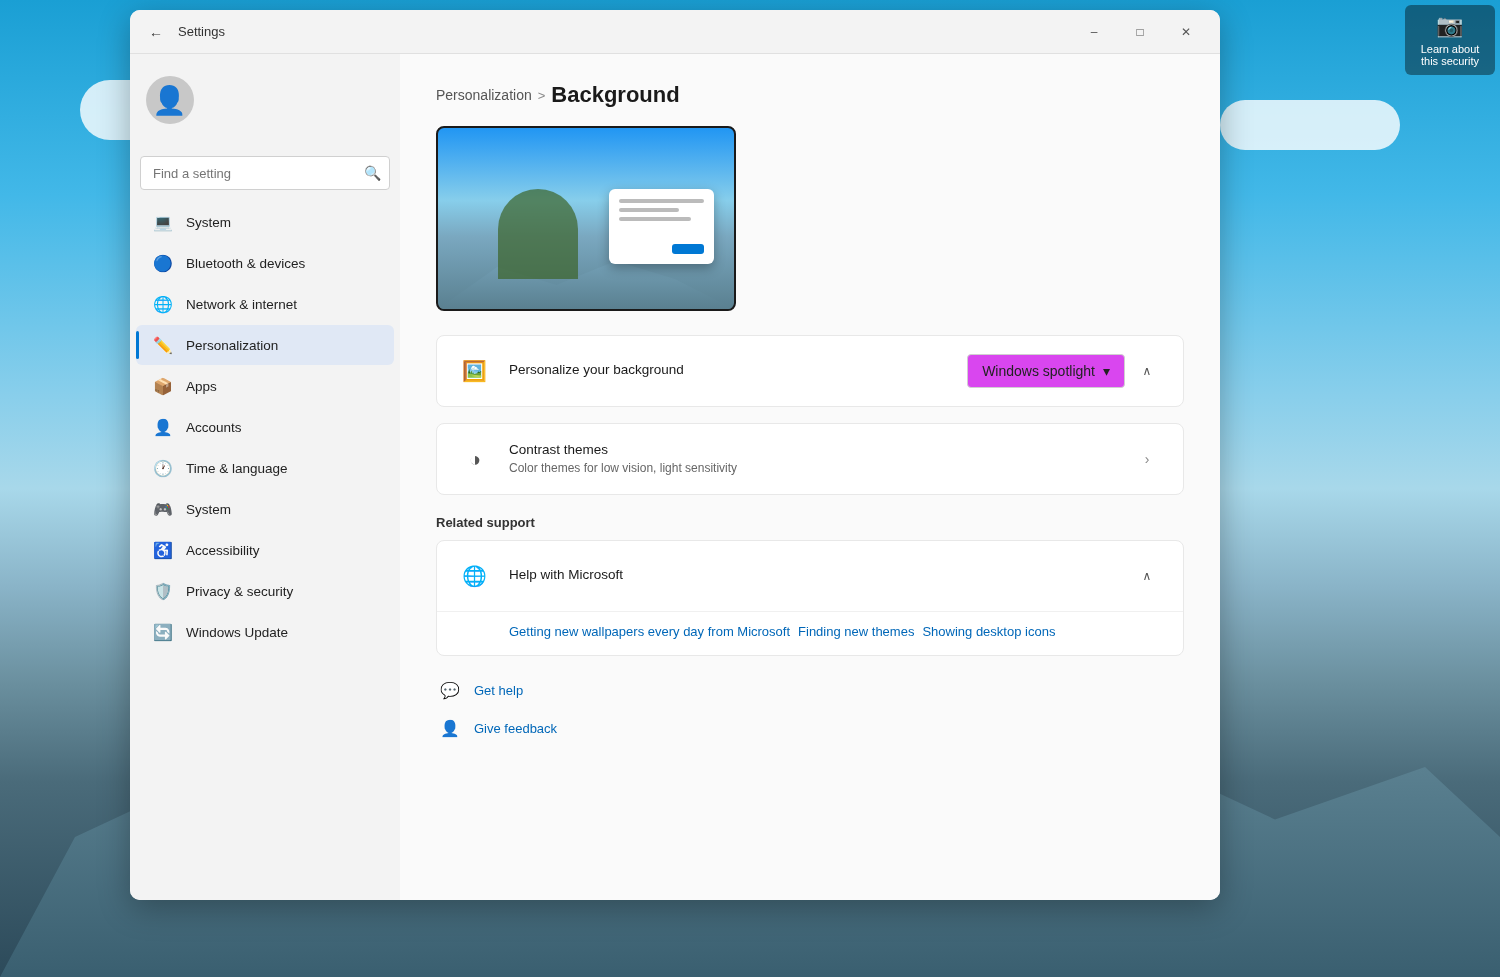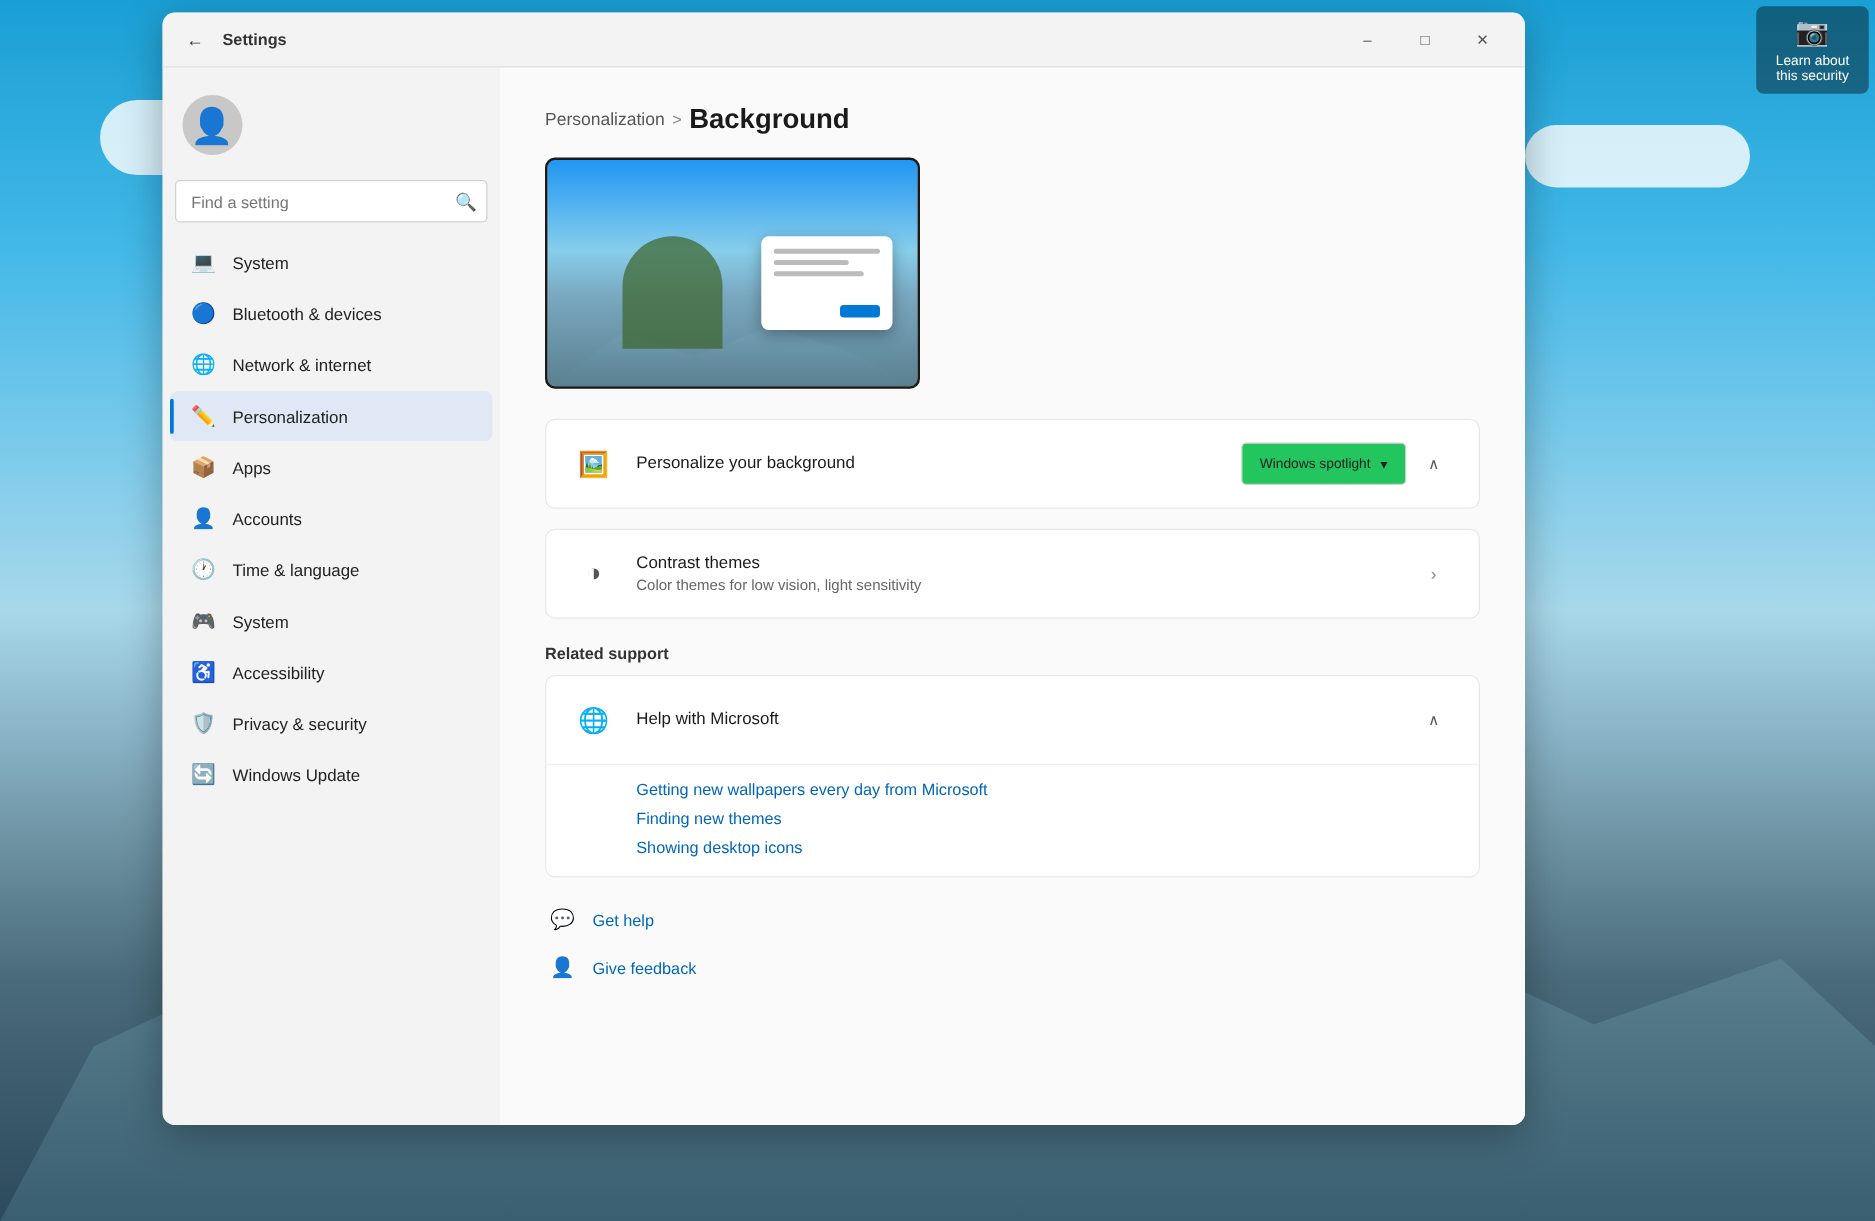--- a/index.html
+++ b/index.html
@@ -114,21 +114,21 @@
       border-radius: 4px;
       display: flex;
       align-items: center;
       justify-content: center;
       font-size: 14px;
       color: #333;
     }
     .window-title {
       font-size: 13px;
       color: #333;
-      font-weight: 700;
+      font-weight: 400;
     }
     .title-bar-controls {
       display: flex;
       gap: 2px;
     }
     .ctrl-btn {
       width: 44px;
       height: 32px;
       border: none;
       background: transparent;
@@ -170,21 +170,21 @@
       background: #c8c8c8;
       display: flex;
       align-items: center;
       justify-content: center;
       color: #777;
       font-size: 28px;
     }
 
     
     .search-box {
-      margin: 4px 10px 12px;
+      margin: 16px 10px 12px;
       position: relative;
     }
     .search-input {
       width: 100%;
       height: 34px;
       border: 1px solid #d0d0d0;
       border-radius: 4px;
       padding: 0 32px 0 12px;
       font-size: 13px;
       background: white;
@@ -377,22 +377,22 @@
     .card-control {
       display: flex;
       align-items: center;
       gap: 6px;
     }
     .dropdown-btn {
       height: 34px;
       padding: 0 14px;
       border: 1px solid #d0d0d0;
       border-radius: 4px;
-      background: #22c55e;
-      font-size: 11px;
+      background: #d946ef;
+      font-size: 14px;
       color: #222;
       cursor: pointer;
       display: flex;
       align-items: center;
       gap: 8px;
       white-space: nowrap;
     }
     .expand-btn {
       width: 32px;
       height: 32px;
@@ -421,21 +421,21 @@
       font-size: 13px;
       font-weight: 600;
       color: #333;
       margin: 20px 0 10px;
     }
 
     
     .help-links {
       padding: 12px 20px 16px 72px;
       display: flex;
-      flex-direction: column;
+      flex-direction: row;
       gap: 8px;
       border-top: 1px solid #f0f0f0;
     }
     .help-link {
       font-size: 13px;
       color: #0067b8;
       cursor: pointer;
       text-decoration: none;
     }
 

